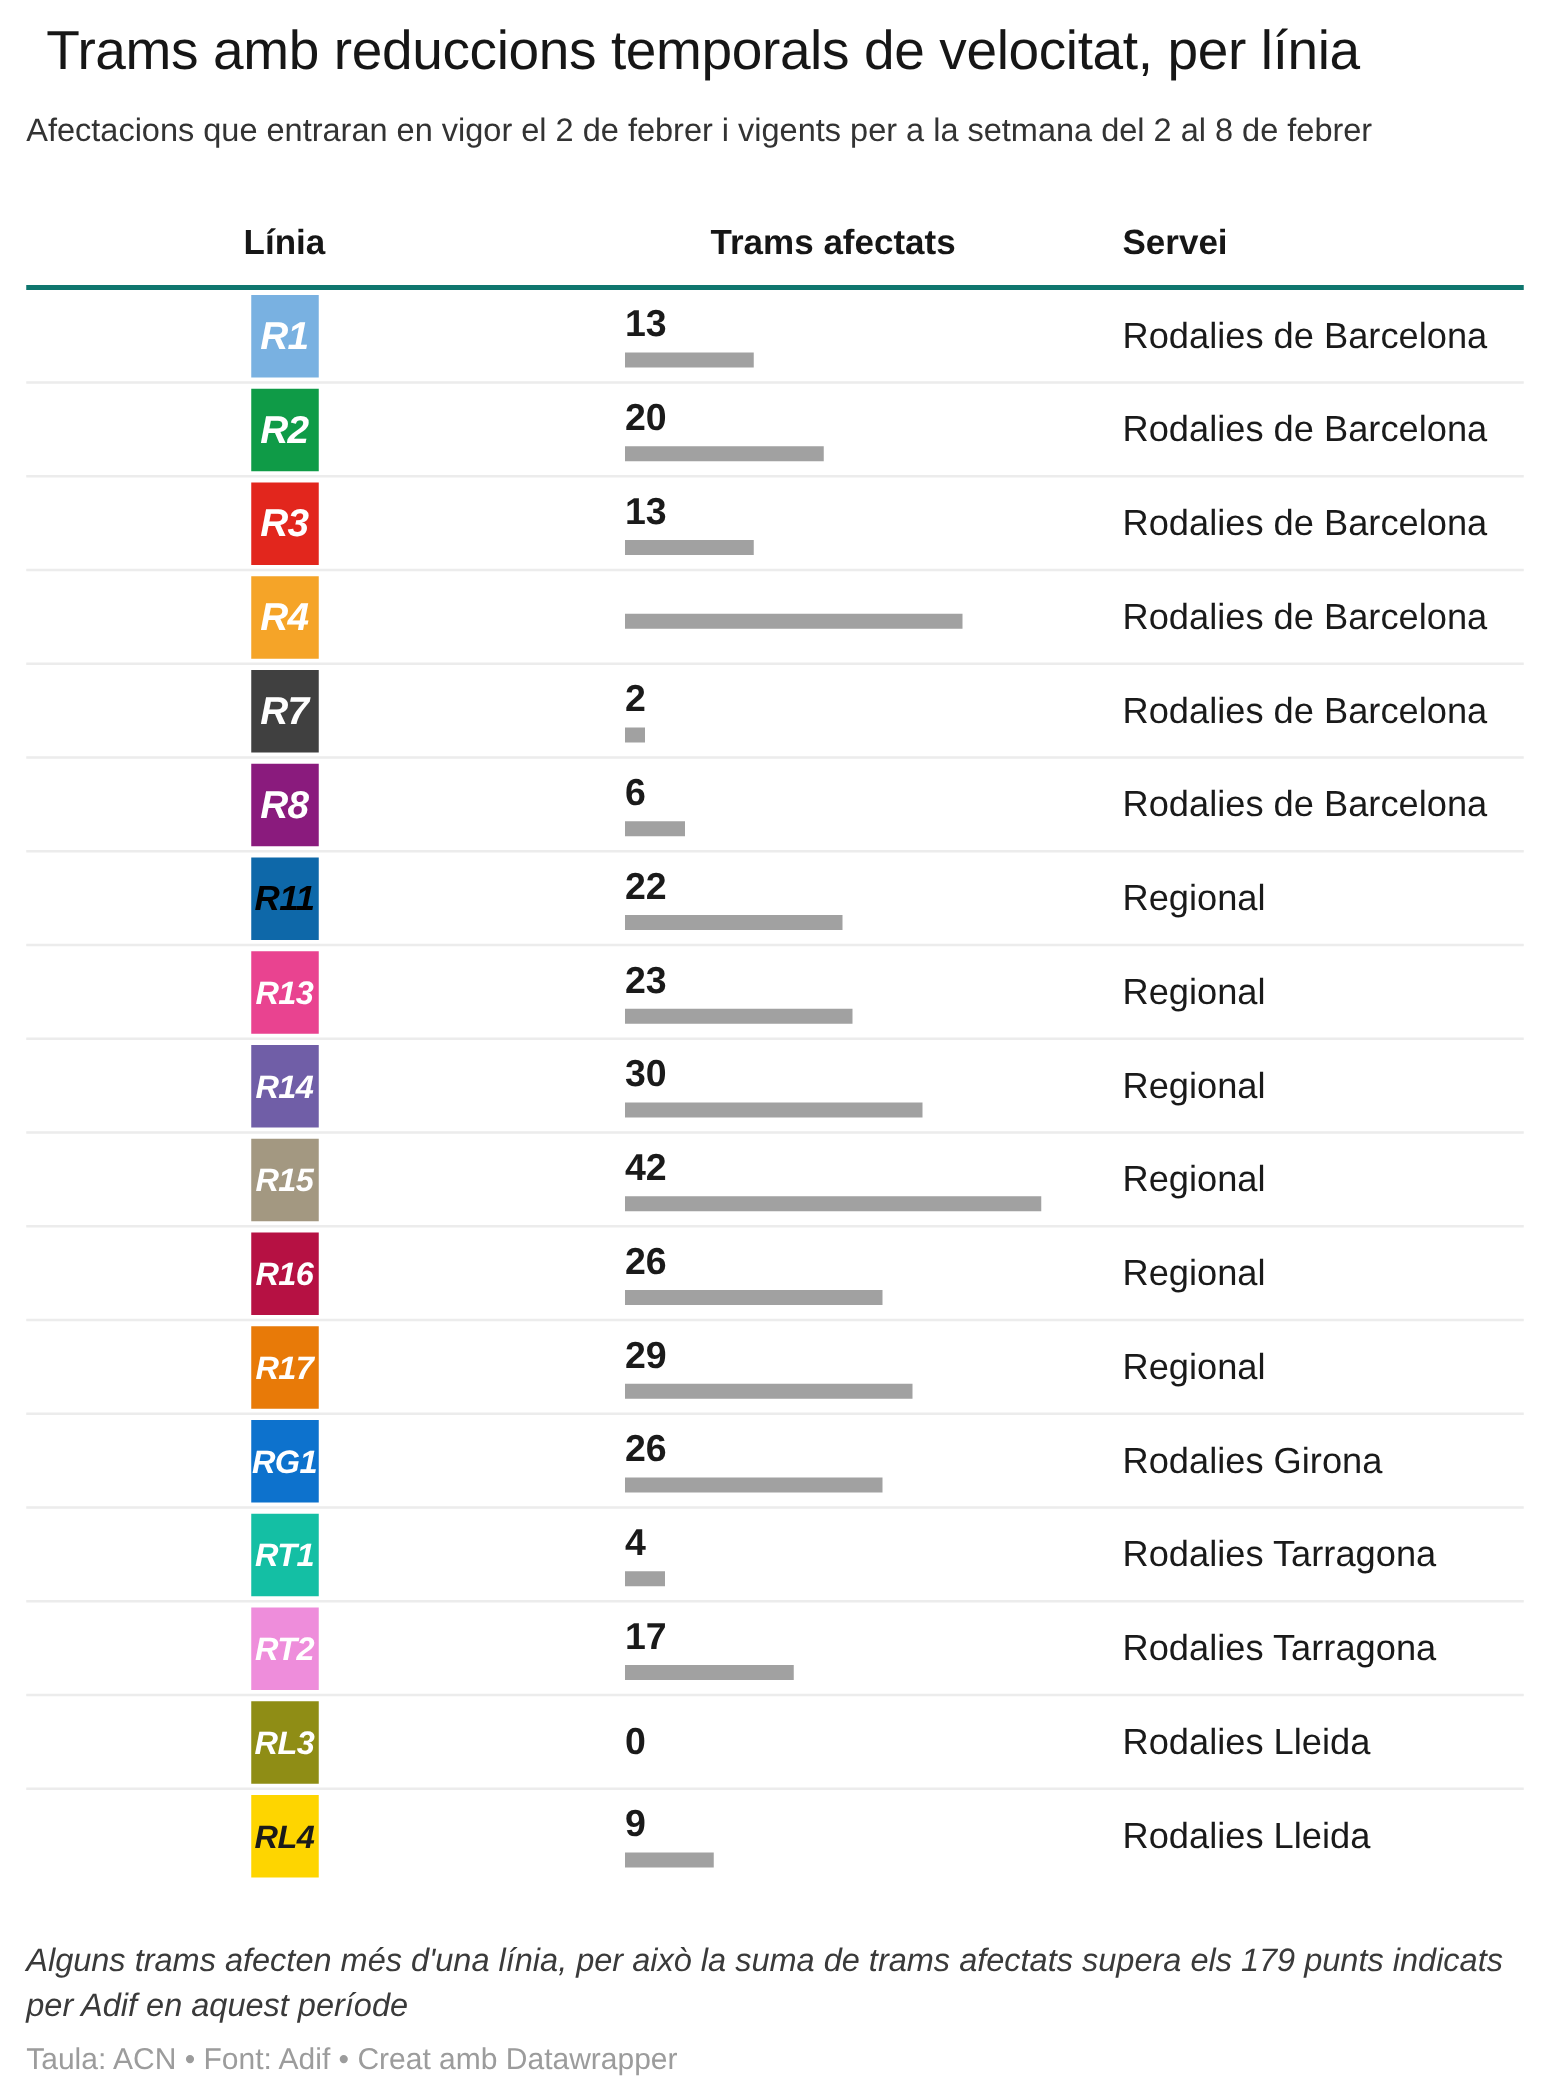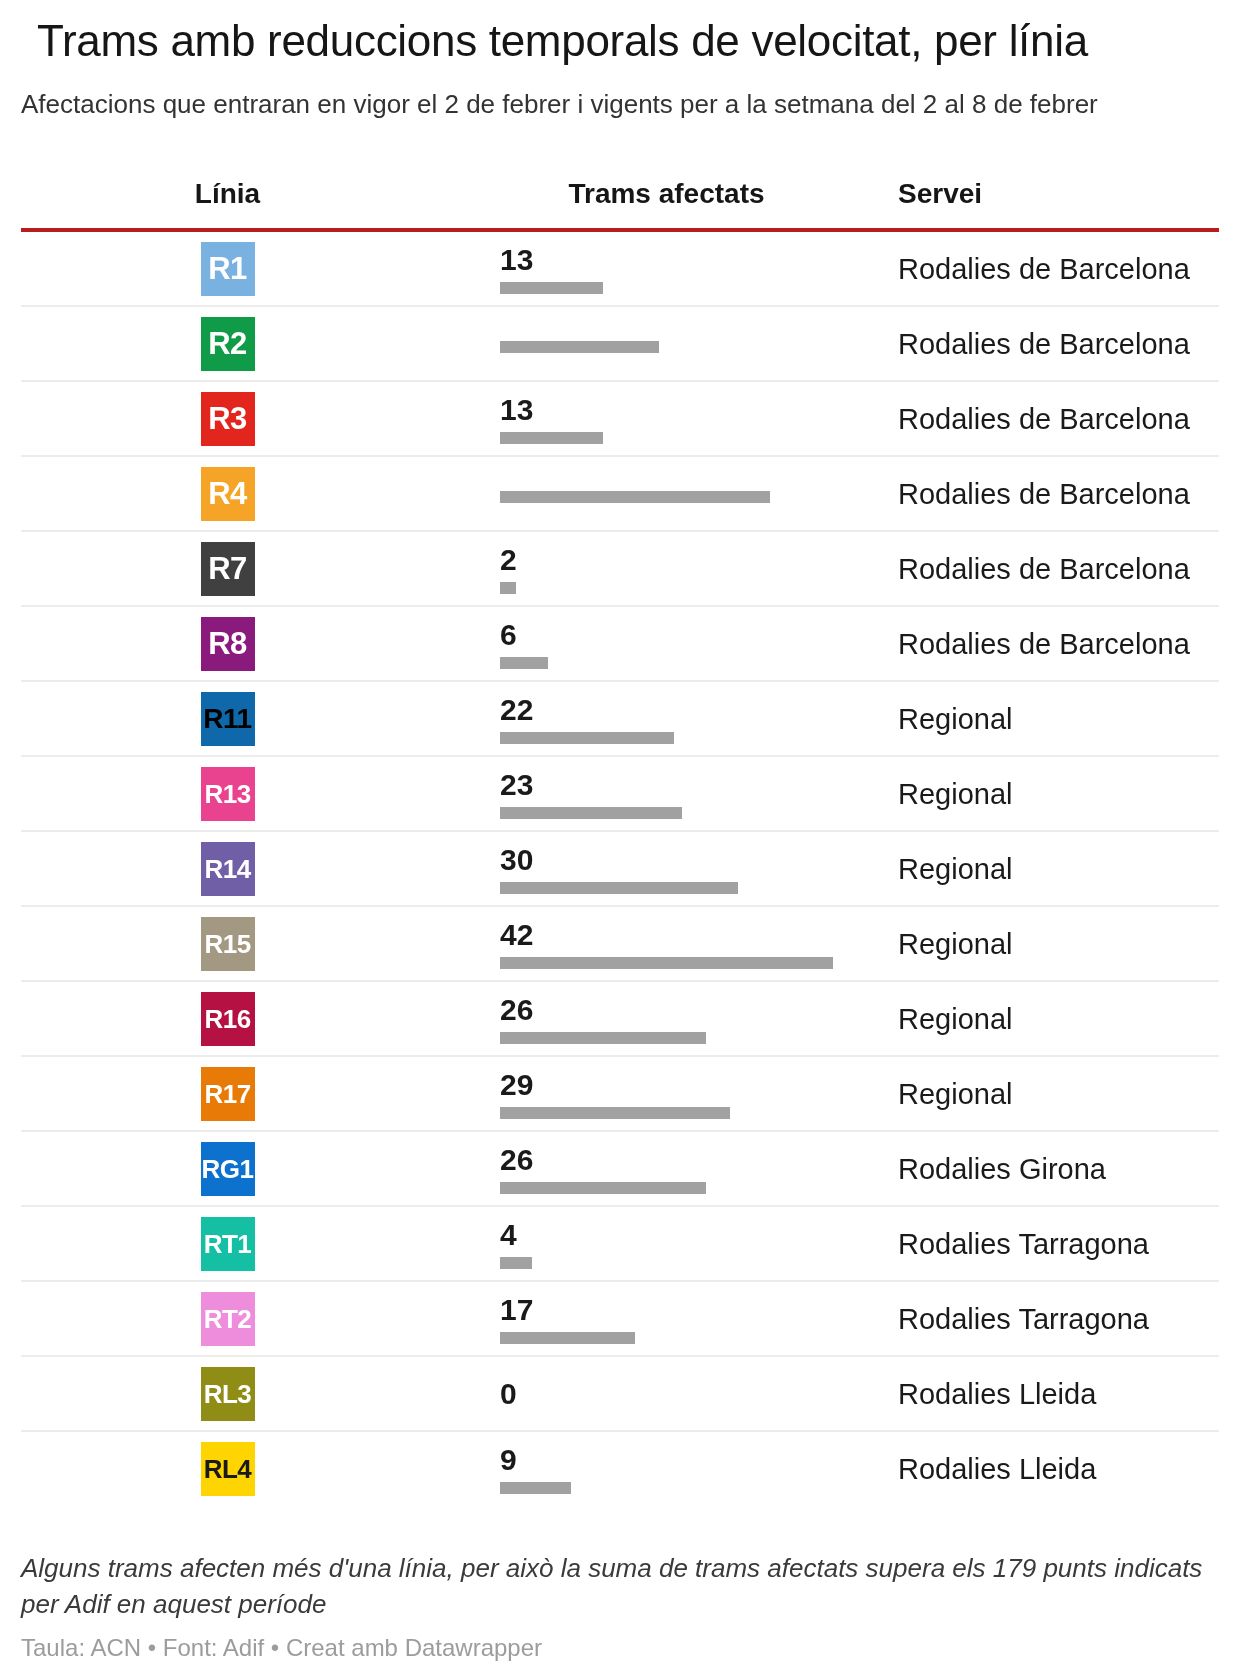--- a/index.html
+++ b/index.html
@@ -28,21 +28,21 @@
     line-height: 1.35;
     color: #333333;
   }
   .grid-row {
     display: grid;
     grid-template-columns: 413px 443px 1fr;
     align-items: center;
   }
   .thead {
     margin-top: 56px;
-    border-bottom: 4px solid #b91c1c;
+    border-bottom: 4px solid #0f766e;
     padding-bottom: 18px;
     align-items: end;
   }
   .th {
     font-size: 28px;
     font-weight: 700;
     line-height: 32px;
     color: #161616;
   }
   .c1 { display: flex; justify-content: center; }
@@ -53,24 +53,25 @@
   .trow {
     height: 73px;
     border-bottom: 2px solid #ececec;
   }
   .trow:last-child { border-bottom: none; }
   .badge {
     display: flex;
     align-items: center;
     justify-content: center;
     width: 54px;
-    height: 54px;
+    height: 66px;
     font-weight: 700;
     letter-spacing: -0.5px;
     line-height: 1;
+    font-style: italic;
   }
   .cellnum { display: flex; flex-direction: column; justify-content: center; }
   .num {
     font-size: 30px;
     font-weight: 700;
     line-height: 32px;
     color: #1a1a1a;
   }
   .bar {
     height: 12px;
@@ -123,20 +124,21 @@
           </div>
         </div>
         <div class="c3 service">Rodalies de Barcelona</div>
       </div>
       <div class="grid-row trow">
         <div class="c1">
           <span class="badge" style="background: rgb(15, 155, 71); color: #ffffff; font-size: 31px;">R2</span>
         </div>
         <div class="c2">
           <div class="c2-inner cellnum">
+            <div class="num">20</div>
             <div class="bar" style="width: 159px; background: rgb(161, 161, 161);"></div>
           </div>
         </div>
         <div class="c3 service">Rodalies de Barcelona</div>
       </div>
       <div class="grid-row trow">
         <div class="c1">
           <span class="badge" style="background: rgb(226, 38, 29); color: rgb(255, 255, 255); font-size: 31px;">R3</span>
         </div>
         <div class="c2">

